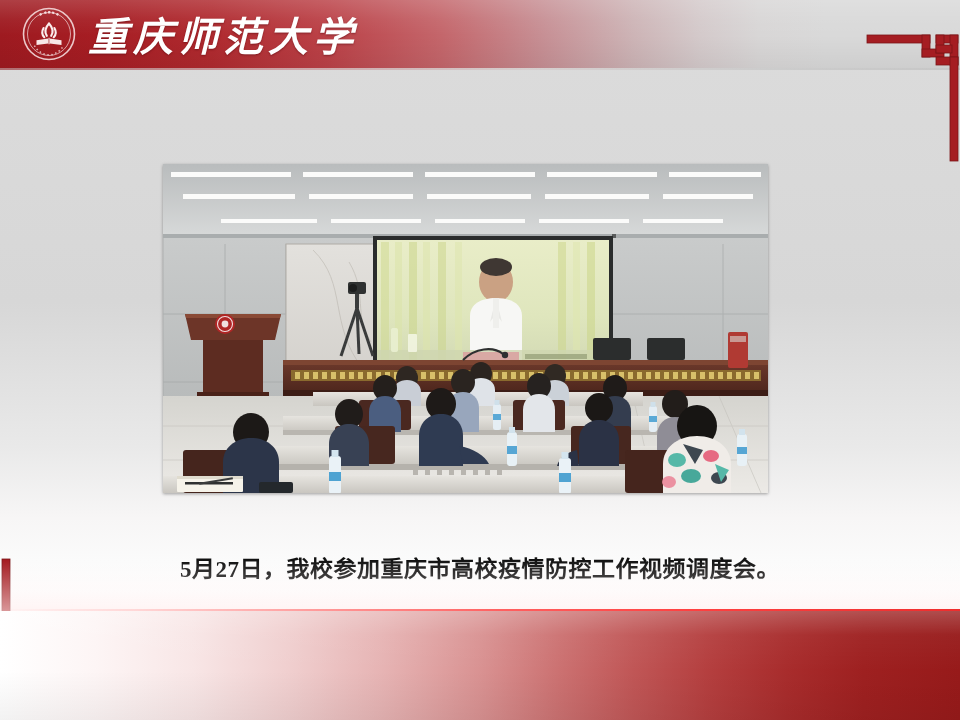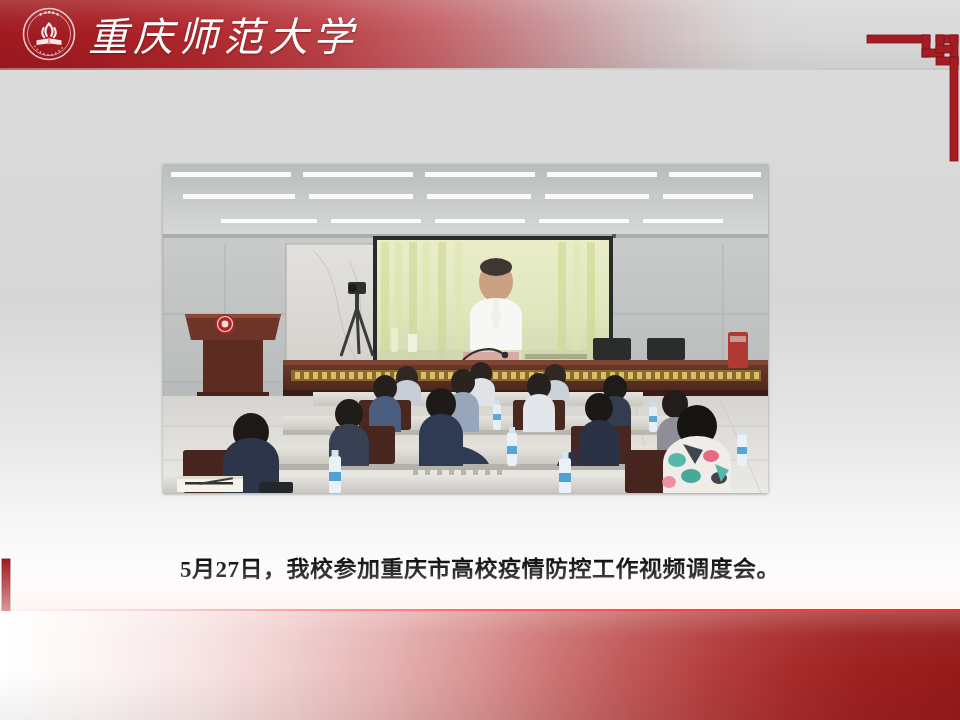--- a/index.html
+++ b/index.html
@@ -88,21 +88,21 @@
   .wordmark {
     position: absolute;
     left: 88px;
     top: 8px;
     height: 52px;
     display: flex;
     align-items: center;
     color: #ffffff;
     font-family: "Liberation Serif", "DejaVu Serif", serif;
     font-size: 40px;
-    font-weight: 400;
+    font-weight: 700;
     font-style: italic;
     letter-spacing: 5px;
     white-space: nowrap;
     text-shadow: 0 1px 2px rgba(90,10,14,0.55);
   }
 
   
   .ornament-tr {
     position: absolute;
     right: 0px;

